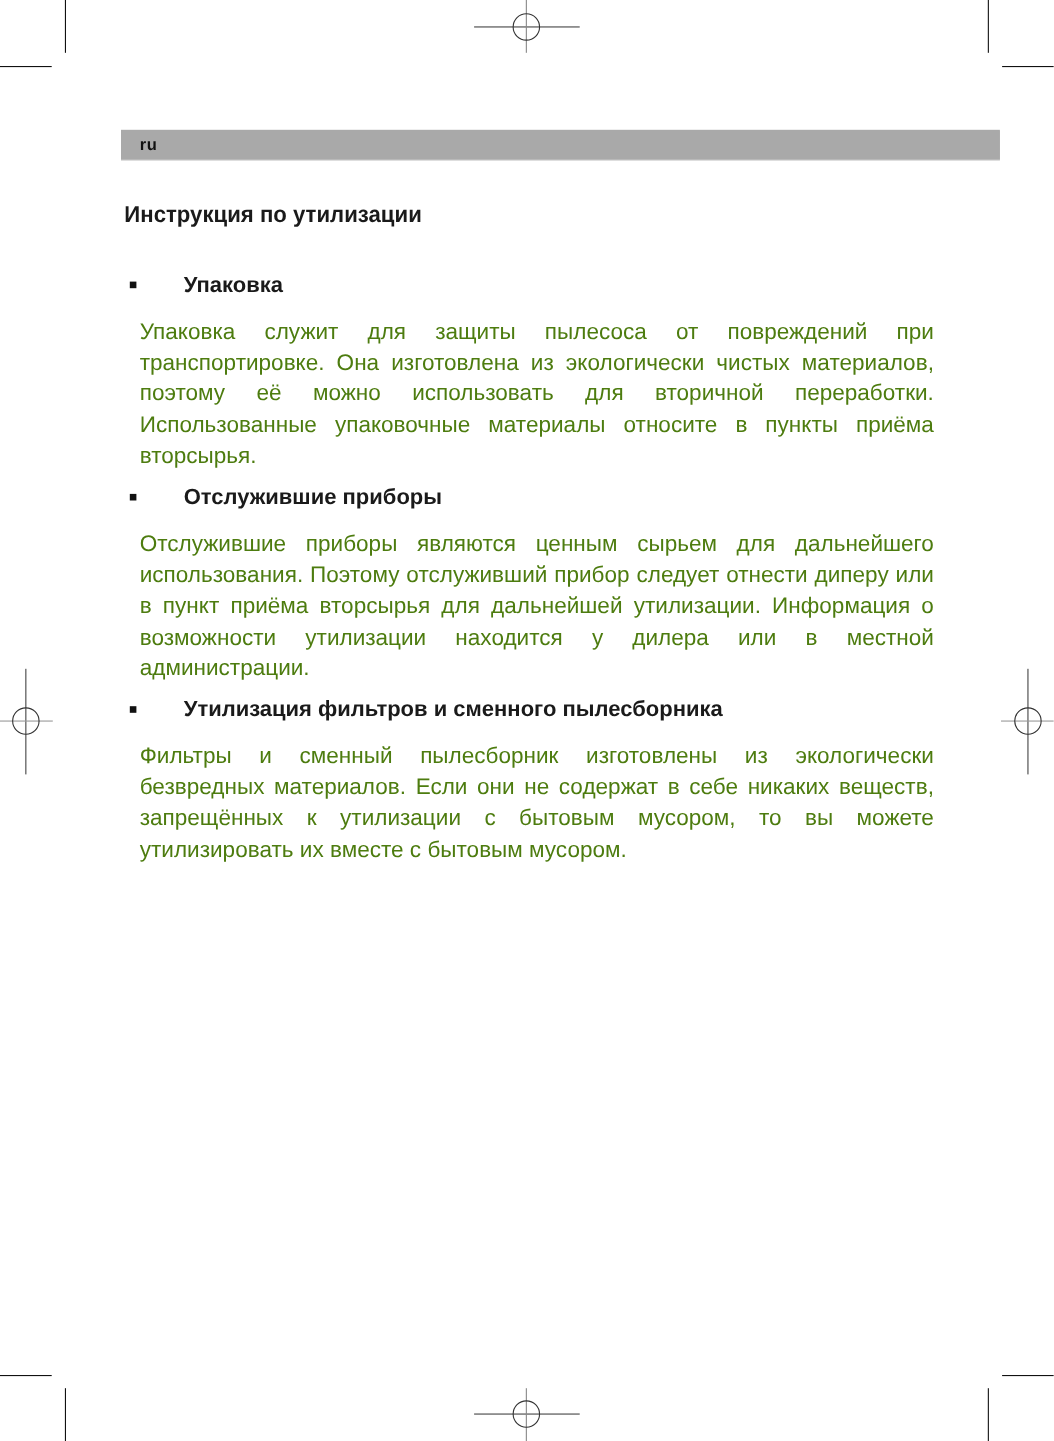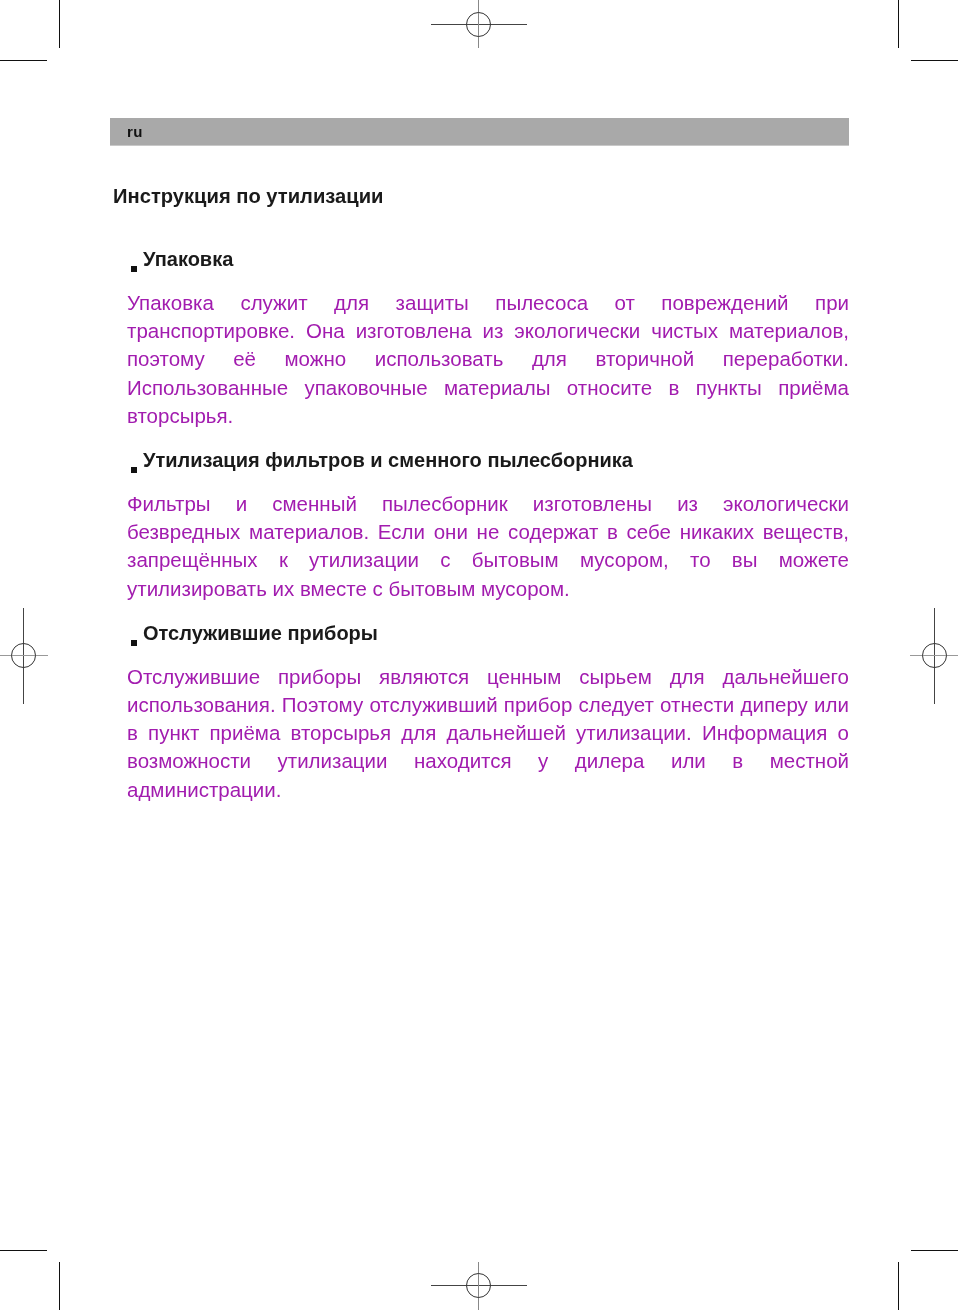--- a/index.html
+++ b/index.html
@@ -24,21 +24,21 @@
       border-radius: 50%;
       box-sizing: border-box;
     }
     .reg .h, .reg .v { position: absolute; background: #444; }
 
     
     .lang-bar {
       position: absolute;
       left: 110px;
       top: 118px;
-      width: 739px;
+      width: 799px;
       height: 27px;
       background: #a9a9a9;
       box-shadow: 0 1px 0 #c8c8c8;
     }
     .lang-bar .lang {
       position: absolute;
       left: 17px;
       top: 5px;
       font-size: 15px;
       font-weight: bold;
@@ -58,39 +58,40 @@
       margin: 0 0 36px 0;
       line-height: 28px;
       transform: scaleX(0.96);
       transform-origin: left center;
     }
     .section { margin-bottom: 10px; }
     .section-heading {
       font-size: 20px;
       font-weight: bold;
       line-height: 26px;
-      margin: 17px;
+      margin: 4px;
       display: flex;
-      align-items: flex-end;
+      align-items: center;
+      gap: 37px;
     }
     .bullet {
       display: inline-block;
       width: 6px;
       height: 6px;
       background: #111;
       margin: 0 6px 0 1px;
       flex: none;
     }
     .section-body {
       margin: 16px 0 0 14px;
       font-size: 20.5px;
       line-height: 28.2px;
       text-align: justify;
       text-align-last: left;
-      color: #a21caf;
+      color: #4d7c0f;
     }
   </style>
 </head>
 <body>
 
 <div class="crop" style="left:59px;top:0;width:1px;height:48px;"></div>
 <div class="crop" style="left:0;top:60px;width:47px;height:1px;"></div>
 
 <div class="crop" style="left:898px;top:0;width:1px;height:48px;"></div>
 <div class="crop" style="left:911px;top:60px;width:47px;height:1px;"></div>
@@ -133,25 +134,25 @@
     <h2 class="section-heading">
       <span class="bullet"></span>
       <span>Упаковка</span>
     </h2>
     <p class="section-body">Упаковка служит для защиты пылесоса от повреждений при транспортировке. Она изготовлена из экологически чистых материалов, поэтому её можно использовать для вторичной переработки. Использованные упаковочные материалы относите в пункты приёма вторсырья.</p>
   </div>
 
   <div class="section">
     <h2 class="section-heading">
       <span class="bullet"></span>
-      <span>Утилизация фильтров и сменного пылесборника</span>
+      <span>Отслужившие приборы</span>
     </h2>
-    <p class="section-body">Фильтры и сменный пылесборник изготовлены из экологически безвредных материалов. Если они не содержат в себе никаких веществ, запрещённых к утилизации с бытовым мусором, то вы можете утилизировать их вместе с бытовым мусором.</p>
+    <p class="section-body">Отслужившие приборы являются ценным сырьем для дальнейшего использования. Поэтому отслуживший прибор следует отнести диперу или в пункт приёма вторсырья для дальнейшей утилизации. Информация о возможности утилизации находится у дилера или в местной администрации.</p>
   </div>
 
   <div class="section">
     <h2 class="section-heading">
       <span class="bullet"></span>
-      <span>Отслужившие приборы</span>
+      <span>Утилизация фильтров и сменного пылесборника</span>
     </h2>
-    <p class="section-body">Отслужившие приборы являются ценным сырьем для дальнейшего использования. Поэтому отслуживший прибор следует отнести диперу или в пункт приёма вторсырья для дальнейшей утилизации. Информация о возможности утилизации находится у дилера или в местной администрации.</p>
+    <p class="section-body">Фильтры и сменный пылесборник изготовлены из экологически безвредных материалов. Если они не содержат в себе никаких веществ, запрещённых к утилизации с бытовым мусором, то вы можете утилизировать их вместе с бытовым мусором.</p>
   </div>
 </div>
 
 </body></html>

